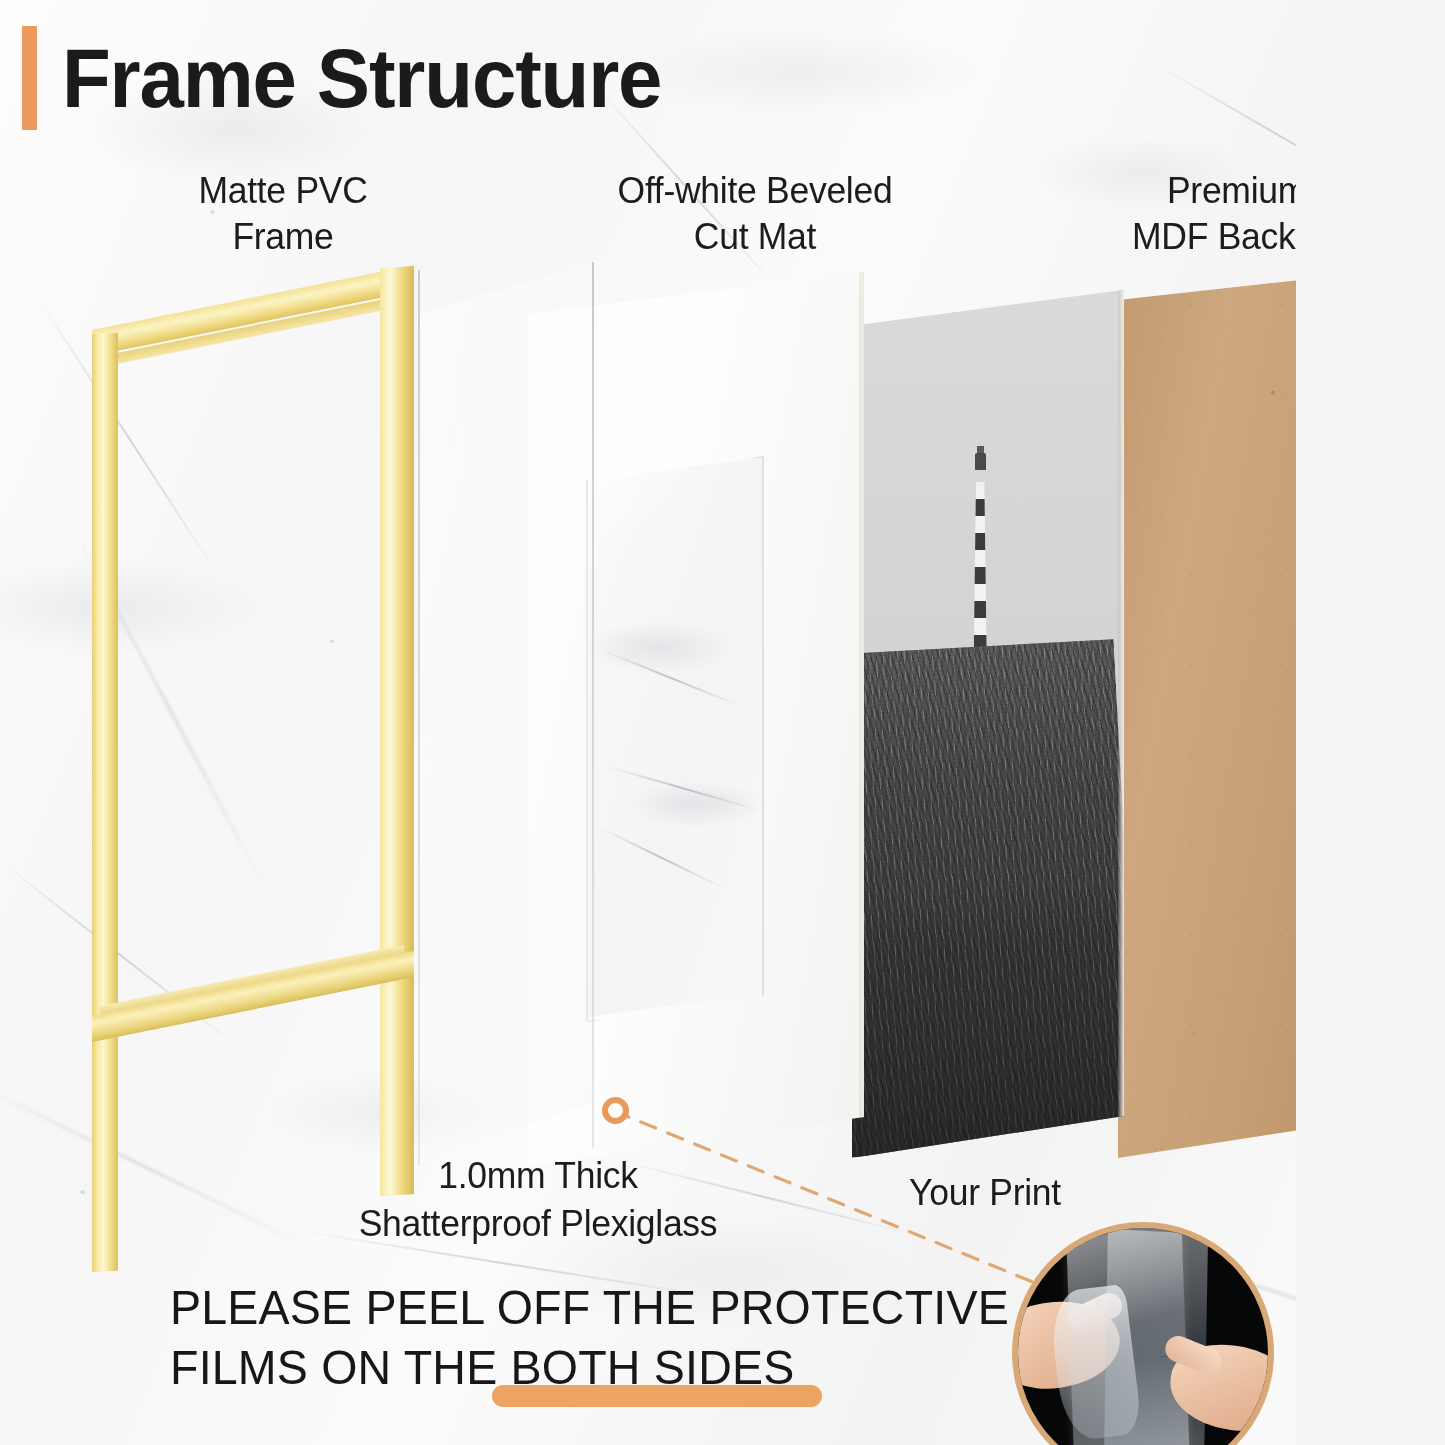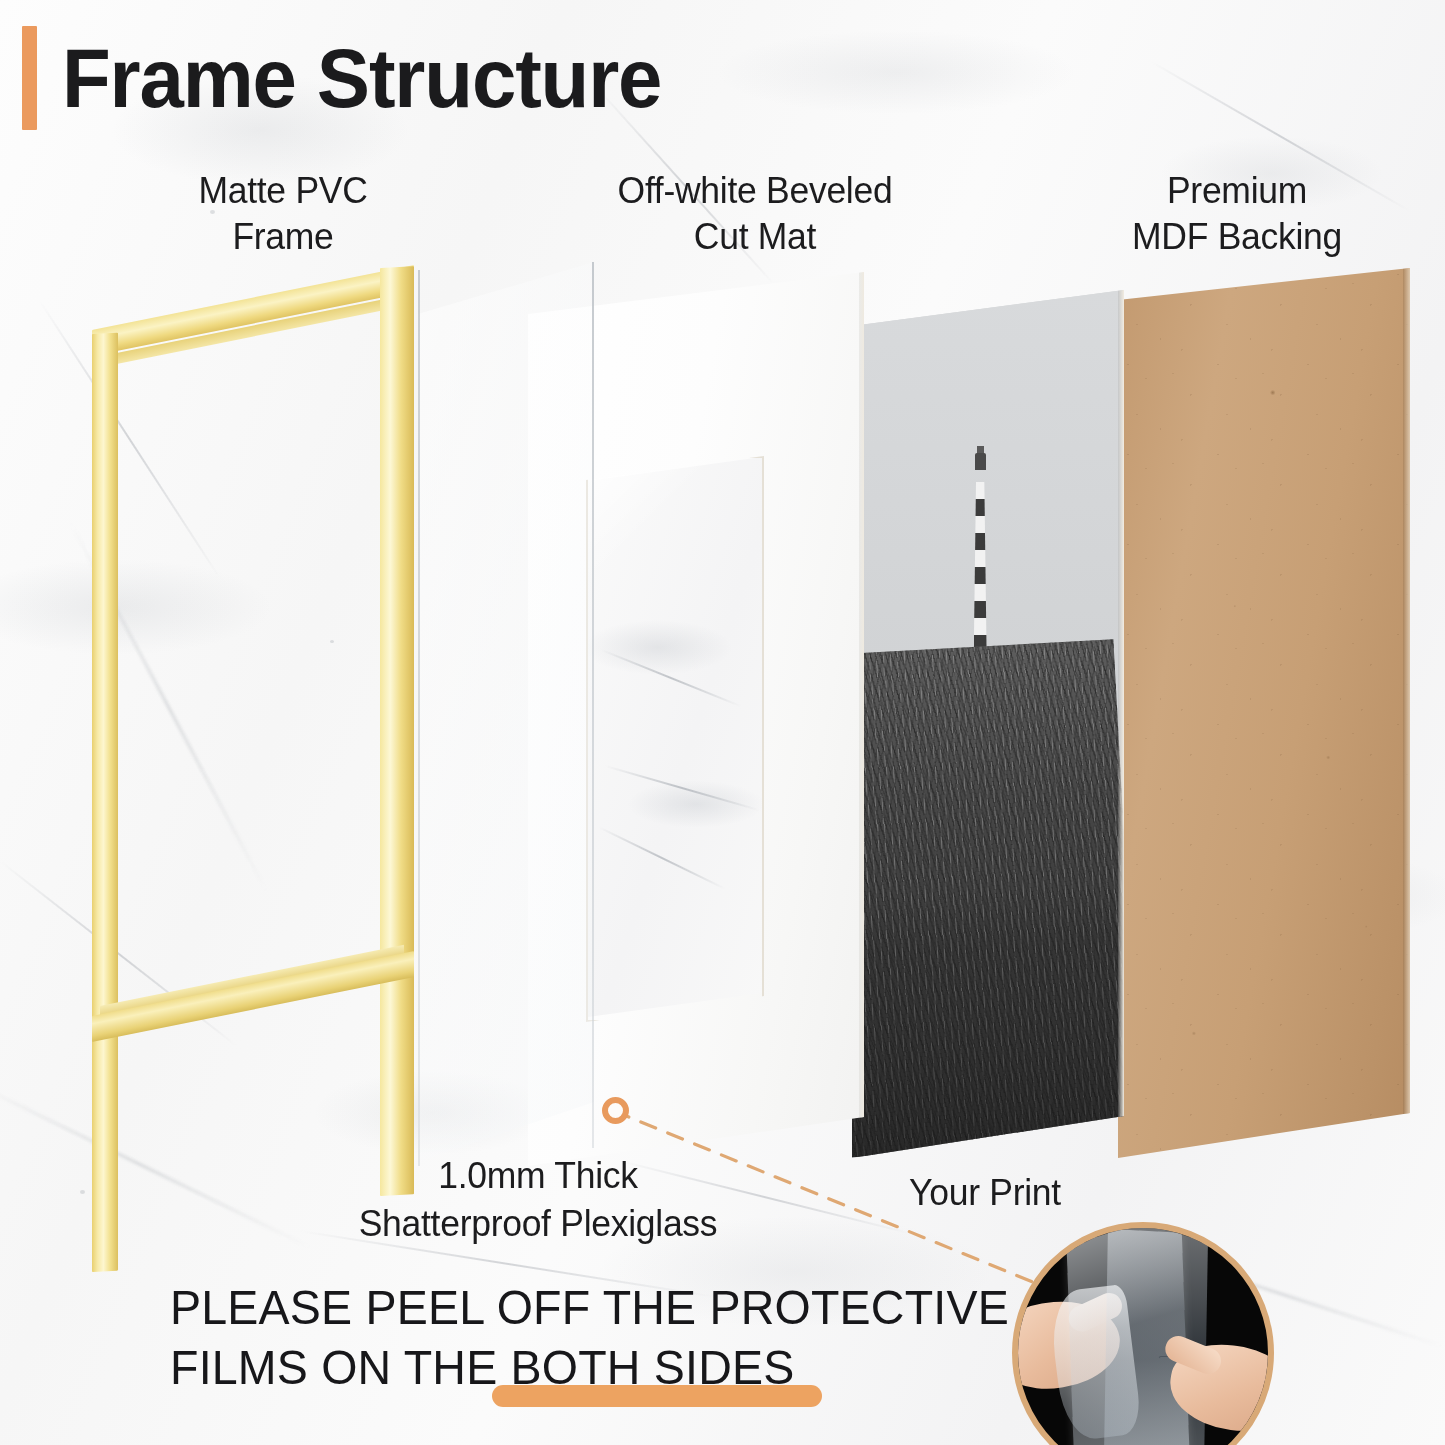--- a/index.html
+++ b/index.html
@@ -1,21 +1,21 @@
 <!DOCTYPE html>
 <html><head>
 <meta charset="utf-8">
 <style>
   html,body{margin:0;padding:0;}
   body{
     width:1445px;height:1445px;overflow:hidden;position:relative;
     font-family:"Liberation Sans",sans-serif;
     background:#f4f4f3;
   }
-  #stage{position:absolute;inset:0;width:1445px;height:1445px;overflow:hidden;}
+  #stage{position:absolute;inset:0;width:1296px;height:1445px;overflow:hidden;}
 
   
   .marble{
     position:absolute;inset:0;
     background:
       radial-gradient(ellipse 240px 90px at 18% 9%, rgba(160,165,172,.16), transparent 62%),
       radial-gradient(ellipse 300px 70px at 62% 5%, rgba(155,160,168,.13), transparent 60%),
       radial-gradient(ellipse 180px 60px at 88% 12%, rgba(160,165,172,.14), transparent 62%),
       radial-gradient(ellipse 260px 80px at 8% 42%, rgba(150,156,164,.15), transparent 60%),
       radial-gradient(ellipse 200px 70px at 30% 77%, rgba(150,156,164,.12), transparent 60%),

